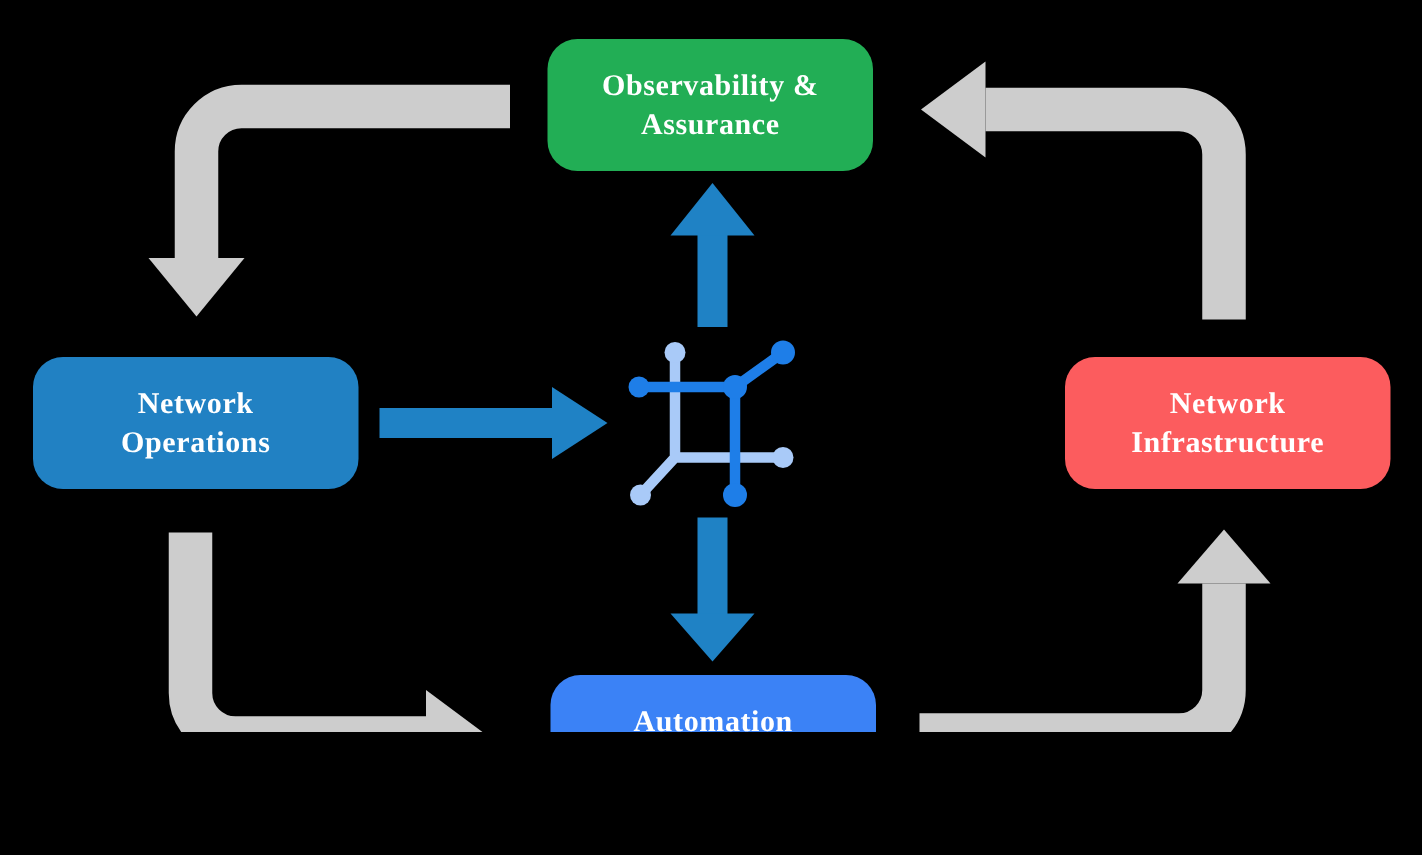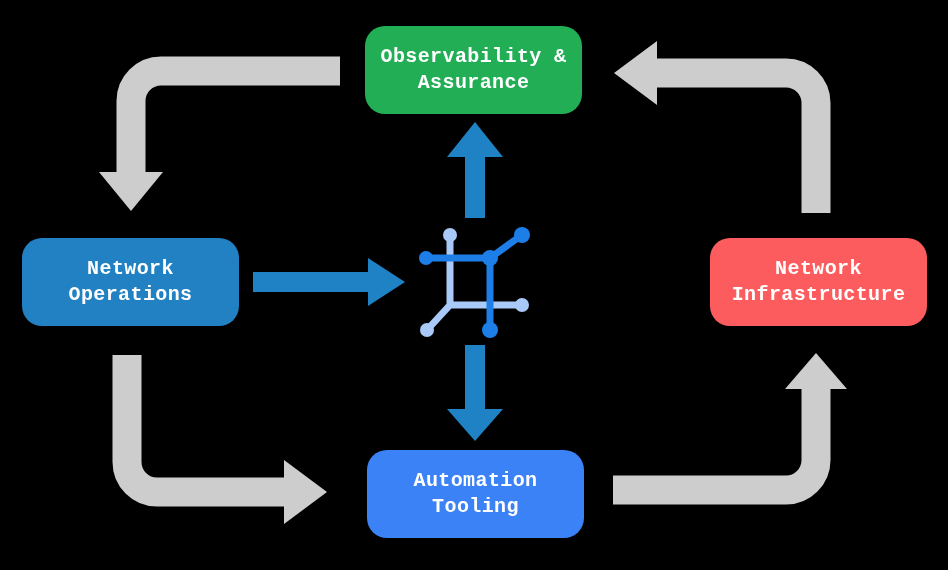--- a/index.html
+++ b/index.html
@@ -3,24 +3,24 @@
 <meta charset="utf-8">
 <style>
   html, body {
     margin: 0;
     padding: 0;
     background: #000000;
   }
   .canvas {
     position: relative;
     width: 948px;
-    height: 570px;
+    height: 488px;
     background: #000000;
     overflow: hidden;
-    font-family: Liberation Mono, monospace;
+    font-family: Liberation Serif, serif;
   }
   .overlay {
     position: absolute;
     left: 0;
     top: 0;
   }
   .node {
     position: absolute;
     width: 217px;
     height: 88px;

